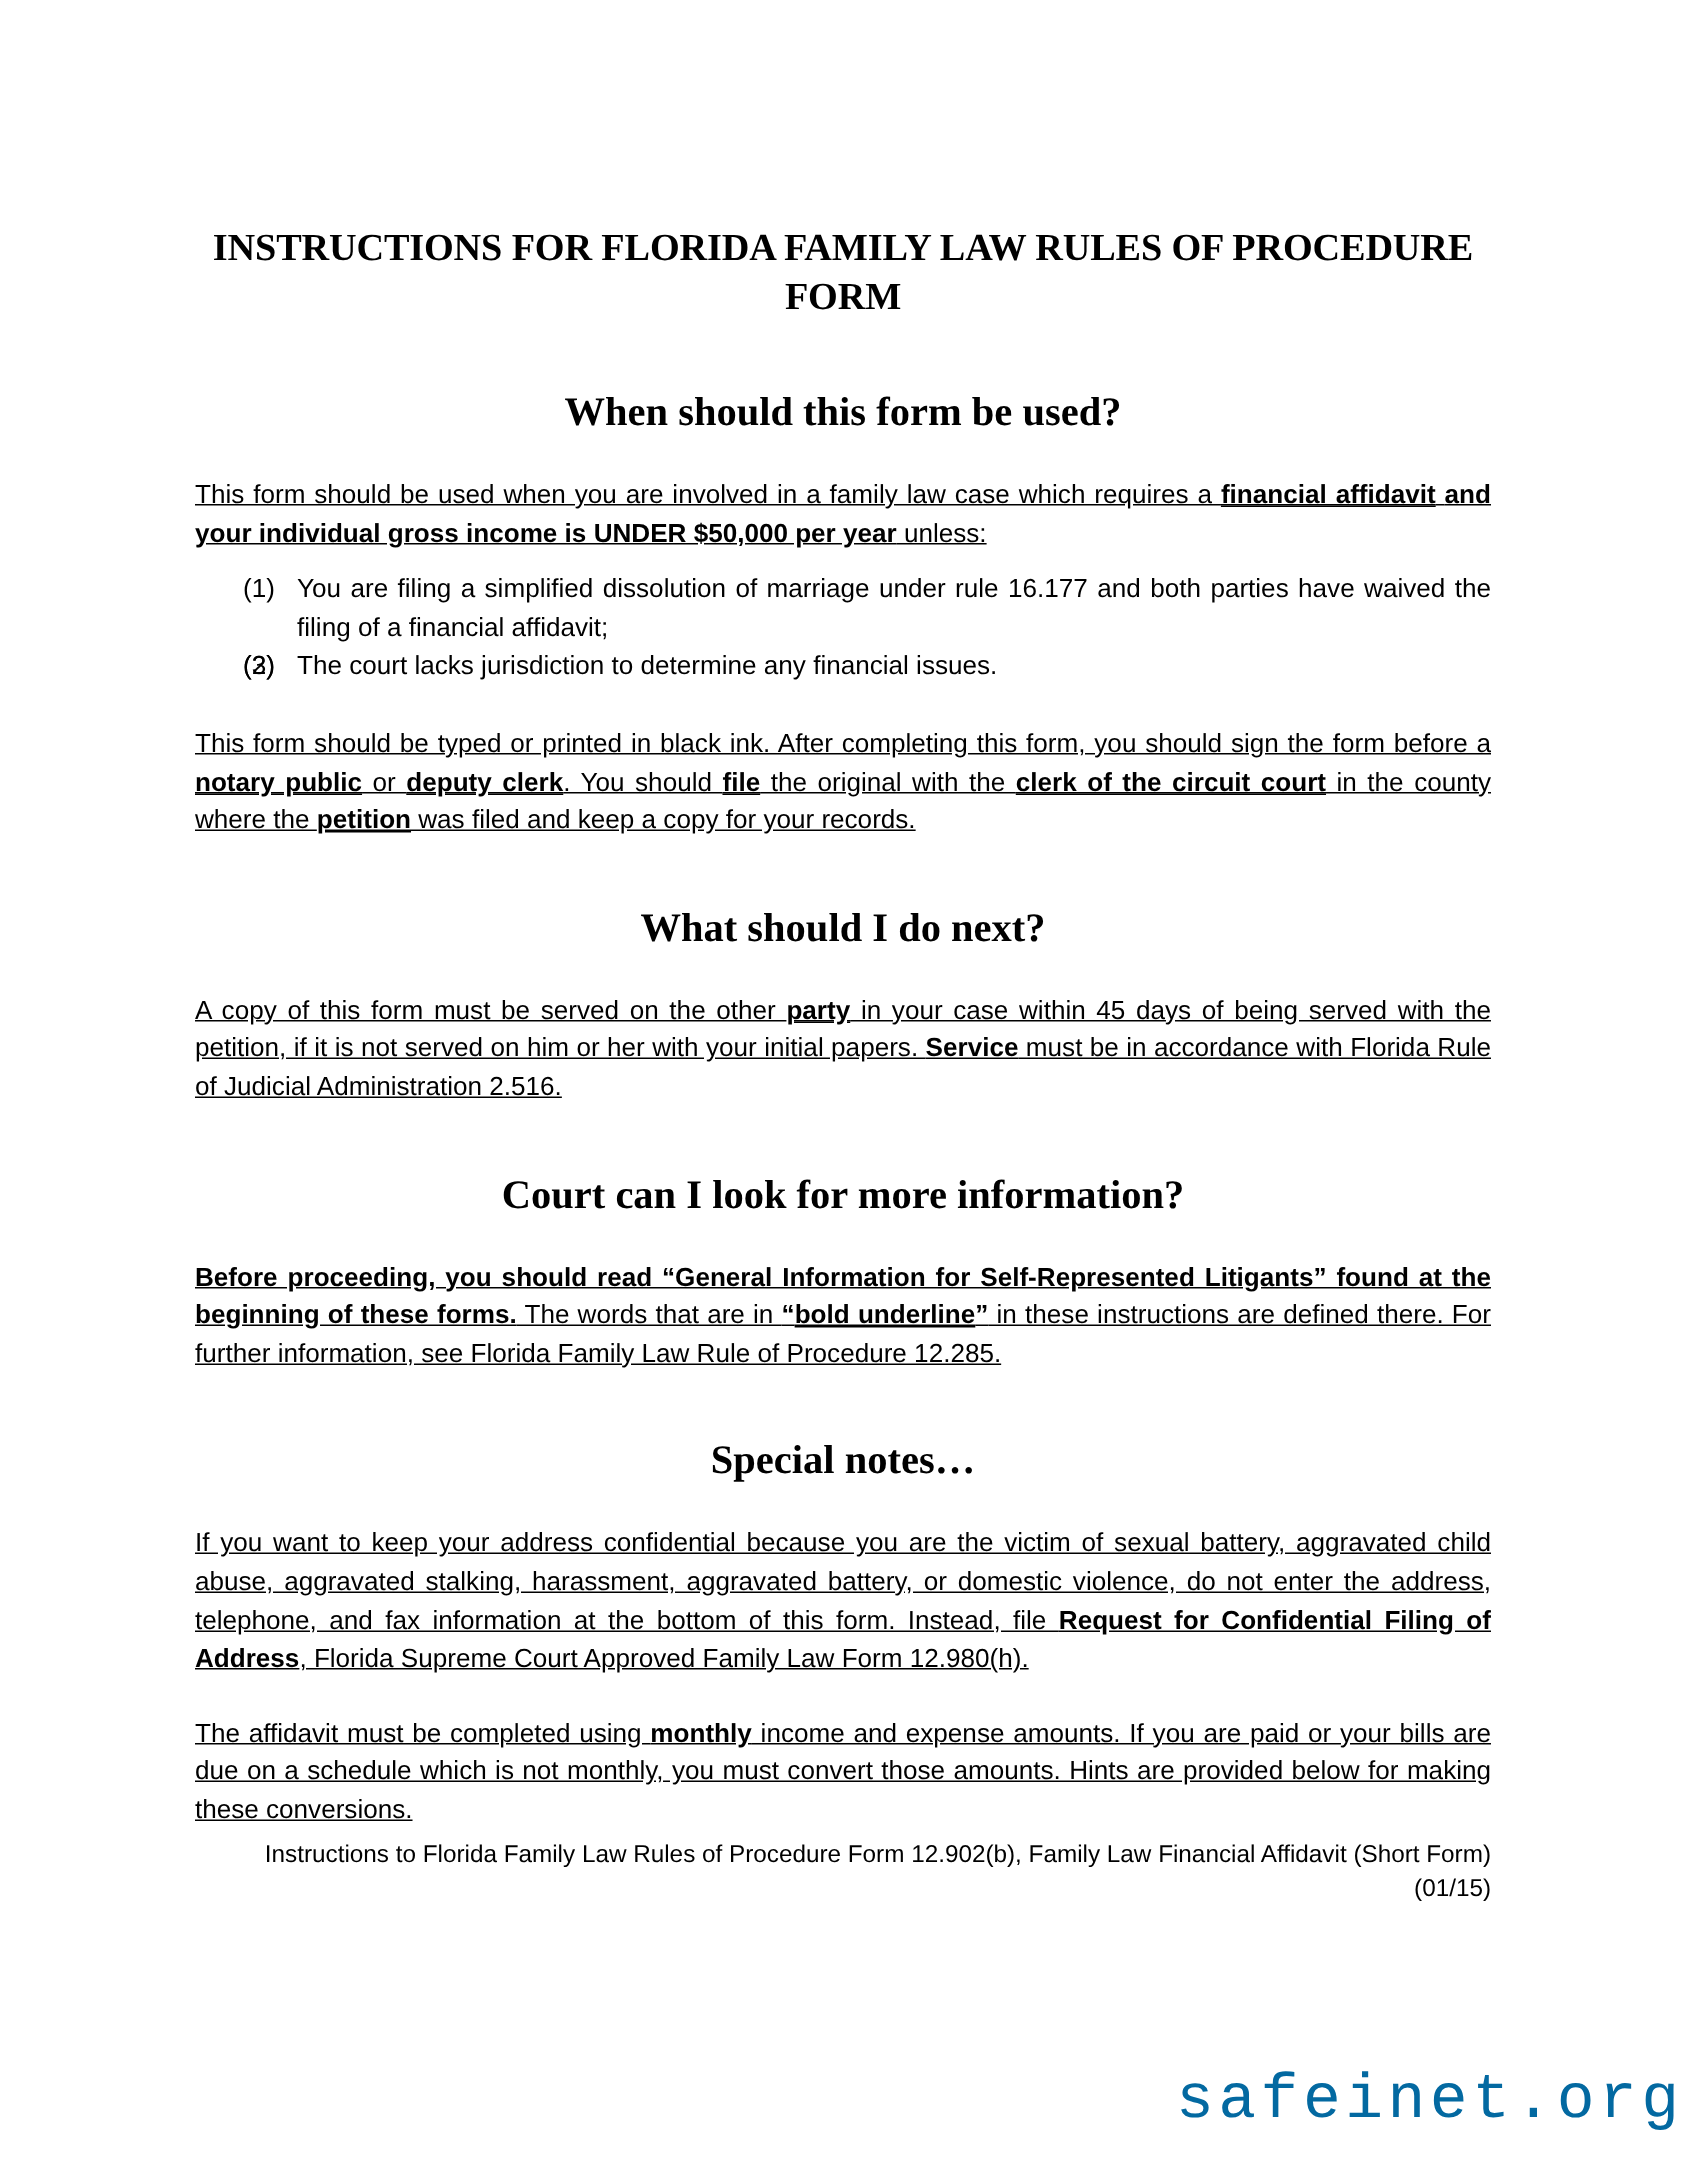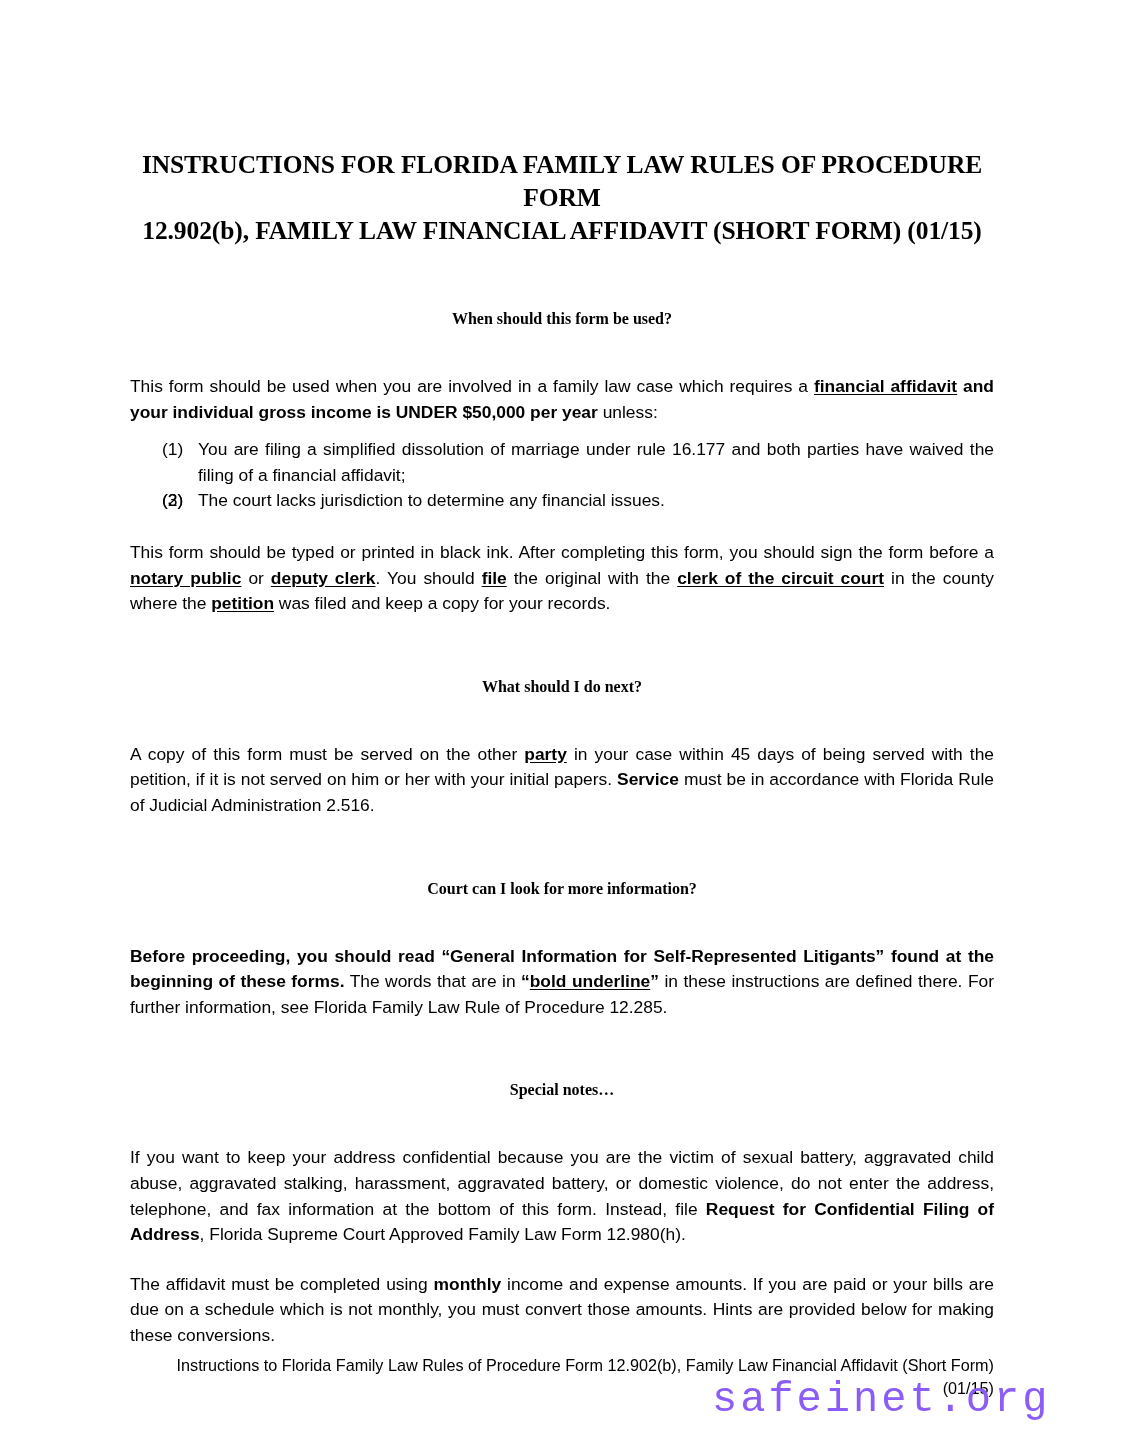--- a/index.html
+++ b/index.html
@@ -44,34 +44,35 @@
     letter-spacing: -0.1px;
     margin: 0;
     padding: 0 2px;
   }
   .doc-title .tline { display: block; }
 
   
   .section-heading {
     font-family: "Liberation Serif", "DejaVu Serif", serif;
     font-weight: bold;
-    font-size: 16px;
+    font-size: 27px;
     line-height: 28px;
     text-align: center;
-    margin: 12px;
+    margin: 0;
   }
 
   
   .para {
     font-family: "Liberation Sans", sans-serif;
     font-size: 17.4px;
     line-height: 25.6px;
     text-align: justify;
     text-justify: inter-word;
     margin: 0;
+    text-decoration: underline;
   }
 
   b, .b { font-weight: bold; }
   .bu {
     font-weight: bold;
     text-decoration: underline;
     text-underline-offset: 2px;
   }
 
   
@@ -111,41 +112,40 @@
   .sp-h-p      { height: 29px; }
   .sp-p-list   { height: 12px; }
   .sp-list-p   { height: 26px; }
   .sp-p-h      { height: 44px; }
   .sp-p-p      { height: 24px; }
   .sp-p-footer { height: 6px; }
 
   
   .watermark {
     position: absolute;
-    left: 712px;
+    left: 784px;
     top: 1376px;
     font-family: "Liberation Mono", "DejaVu Sans Mono", monospace;
     font-size: 42px;
     line-height: 48px;
     letter-spacing: 3px;
-    color: #8b5cf6;
+    color: #0369a1;
     white-space: nowrap;
     user-select: none;
   }
 </style>
 </head>
 <body>
 
 <div class="page">
 
   <div class="content">
 
     <h1 class="doc-title">
       <span class="tline">INSTRUCTIONS FOR FLORIDA FAMILY LAW RULES OF PROCEDURE FORM</span>
-      <span class="tline">12.902(b), FAMILY LAW FINANCIAL AFFIDAVIT (SHORT FORM) (01/15)</span>
     </h1>
 
     <div class="sp-title-h1"></div>
 
     <h2 class="section-heading">When should this form be used?</h2>
 
     <div class="sp-h-p"></div>
 
     <p class="para"><span>This form should be used when you are involved in a family law case which requires a </span><span class="bu">financial affidavit</span><span> </span><span class="b">and your individual gross income is UNDER $50,000 per year</span><span> unless:</span></p>
 

